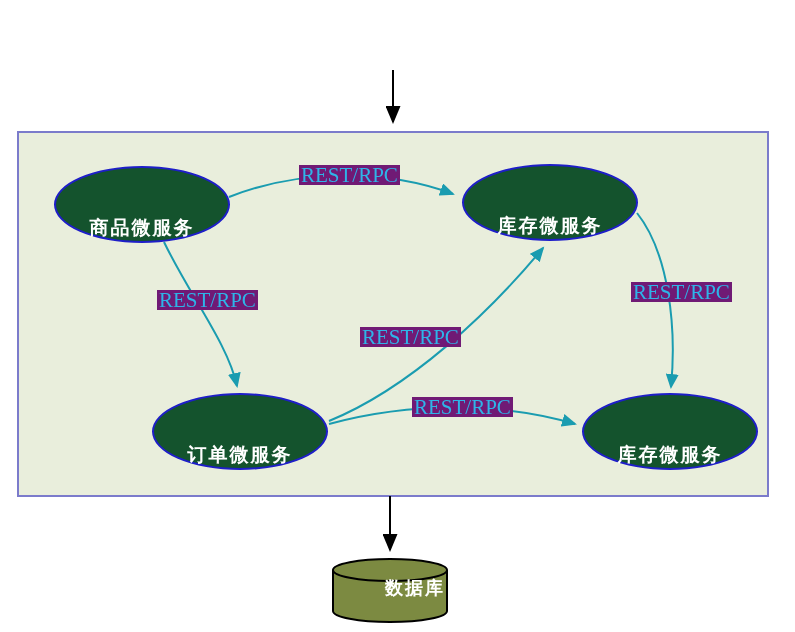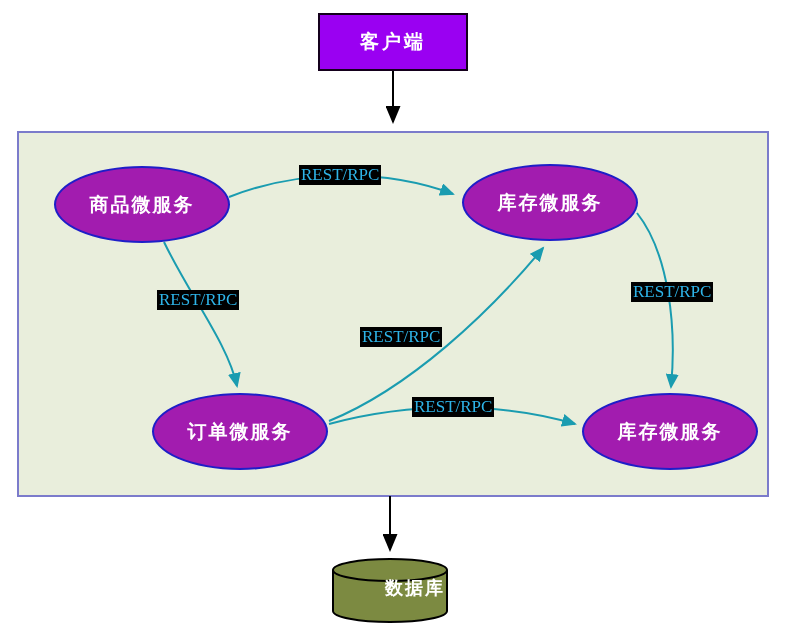--- a/index.html
+++ b/index.html
@@ -32,39 +32,39 @@
     border: 2px solid #14001c;
     color: #ffffff;
     font-size: 19px;
     font-weight: 700;
     letter-spacing: 3px;
     display: flex; align-items: center; justify-content: center;
   }
   .node {
     position: absolute;
     width: 172px; height: 73px;
-    background: #a21caf;
+    background: #14532d;
     border: 2px solid #1e1ec8;
     border-radius: 50%;
     color: #ffffff;
     font-size: 19px;
     font-weight: 700;
     letter-spacing: 2px;
-    display: flex; align-items: center; justify-content: center;
+    display: flex; align-items: flex-end; justify-content: center;
     box-sizing: content-box;
   }
   .node-product   { left: 54px;  top: 166px; }
   .node-inventory { left: 462px; top: 164px; }
   .node-order     { left: 152px; top: 393px; }
   .node-logistics { left: 582px; top: 393px; }
   .edge-label {
     position: absolute;
-    background: #000000;
+    background: #701a75;
     color: #2eb4e8;
-    font-size: 17px;
+    font-size: 21px;
     line-height: 20px;
     padding: 0 2px;
     white-space: nowrap;
   }
   .label-1 { left: 299px; top: 165px; }
   .label-2 { left: 157px; top: 290px; }
   .label-3 { left: 360px; top: 327px; }
   .label-4 { left: 412px; top: 397px; }
   .label-5 { left: 631px; top: 282px; }
   .db-label {
@@ -104,23 +104,20 @@
     <path d="M329,421 C410,388 490,312 543,248" stroke="#1a9cb0" stroke-width="2" fill="none" marker-end="url(#tealArrow)"></path>
     <path d="M329,424 C410,402 500,402 575,424" stroke="#1a9cb0" stroke-width="2" fill="none" marker-end="url(#tealArrow)"></path>
     <path d="M637,213 C668,252 677,325 671,387" stroke="#1a9cb0" stroke-width="2" fill="none" marker-end="url(#tealArrow)"></path>
 
     <g>
       <path d="M333,570 L333,611 A57,11 0 0 0 447,611 L447,570" fill="#7c8a41" stroke="#000000" stroke-width="2"></path>
       <ellipse cx="390" cy="570" rx="57" ry="11" fill="#7c8a41" stroke="#000000" stroke-width="2"></ellipse>
     </g>
   </svg>
 
-  <div class="client-box">
-    <span>客户端</span>
-  </div>
 
   <div class="node node-product">
     <span>商品微服务</span>
   </div>
   <div class="node node-inventory">
     <span>库存微服务</span>
   </div>
   <div class="node node-order">
     <span>订单微服务</span>
   </div>

